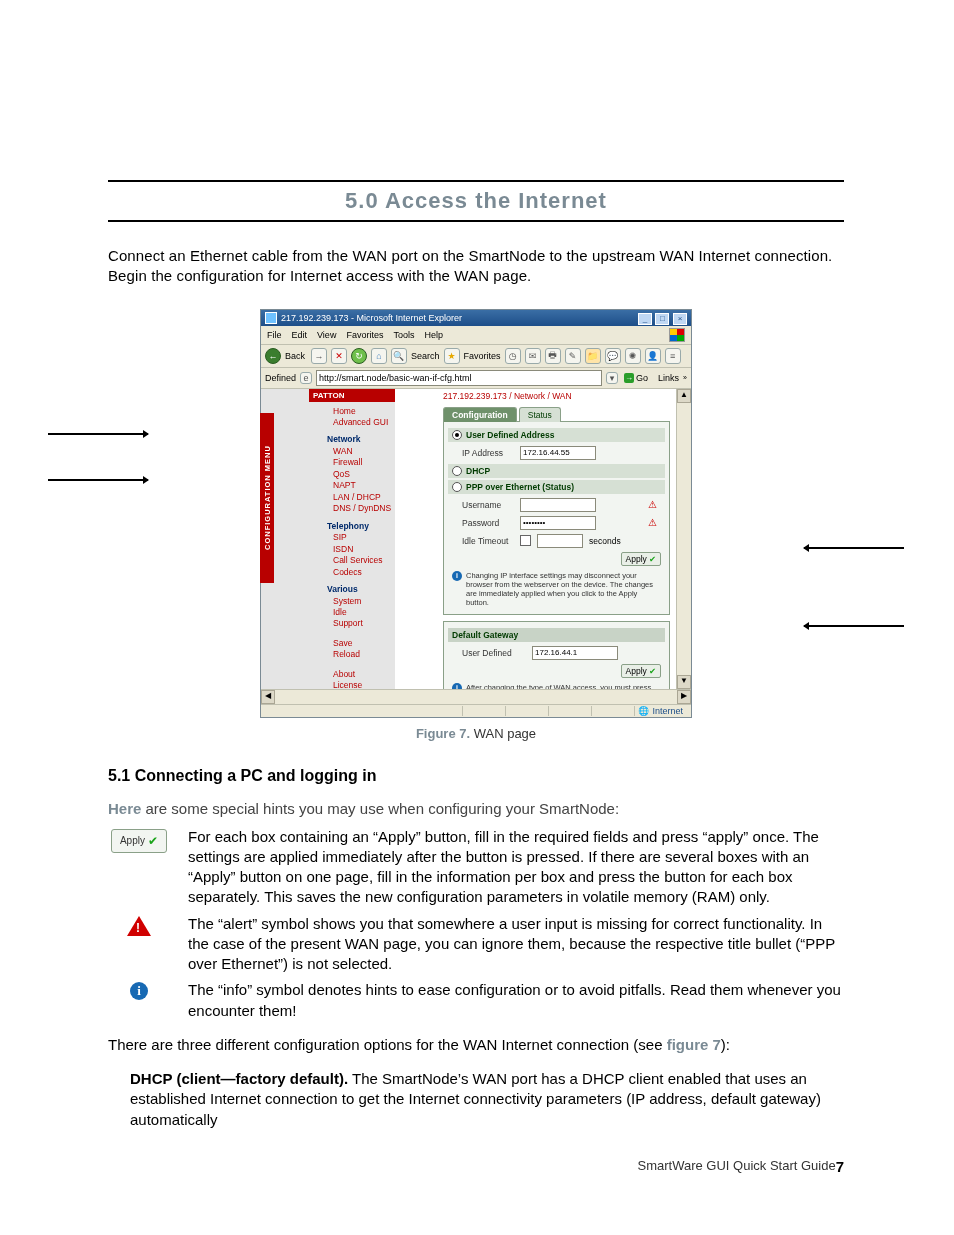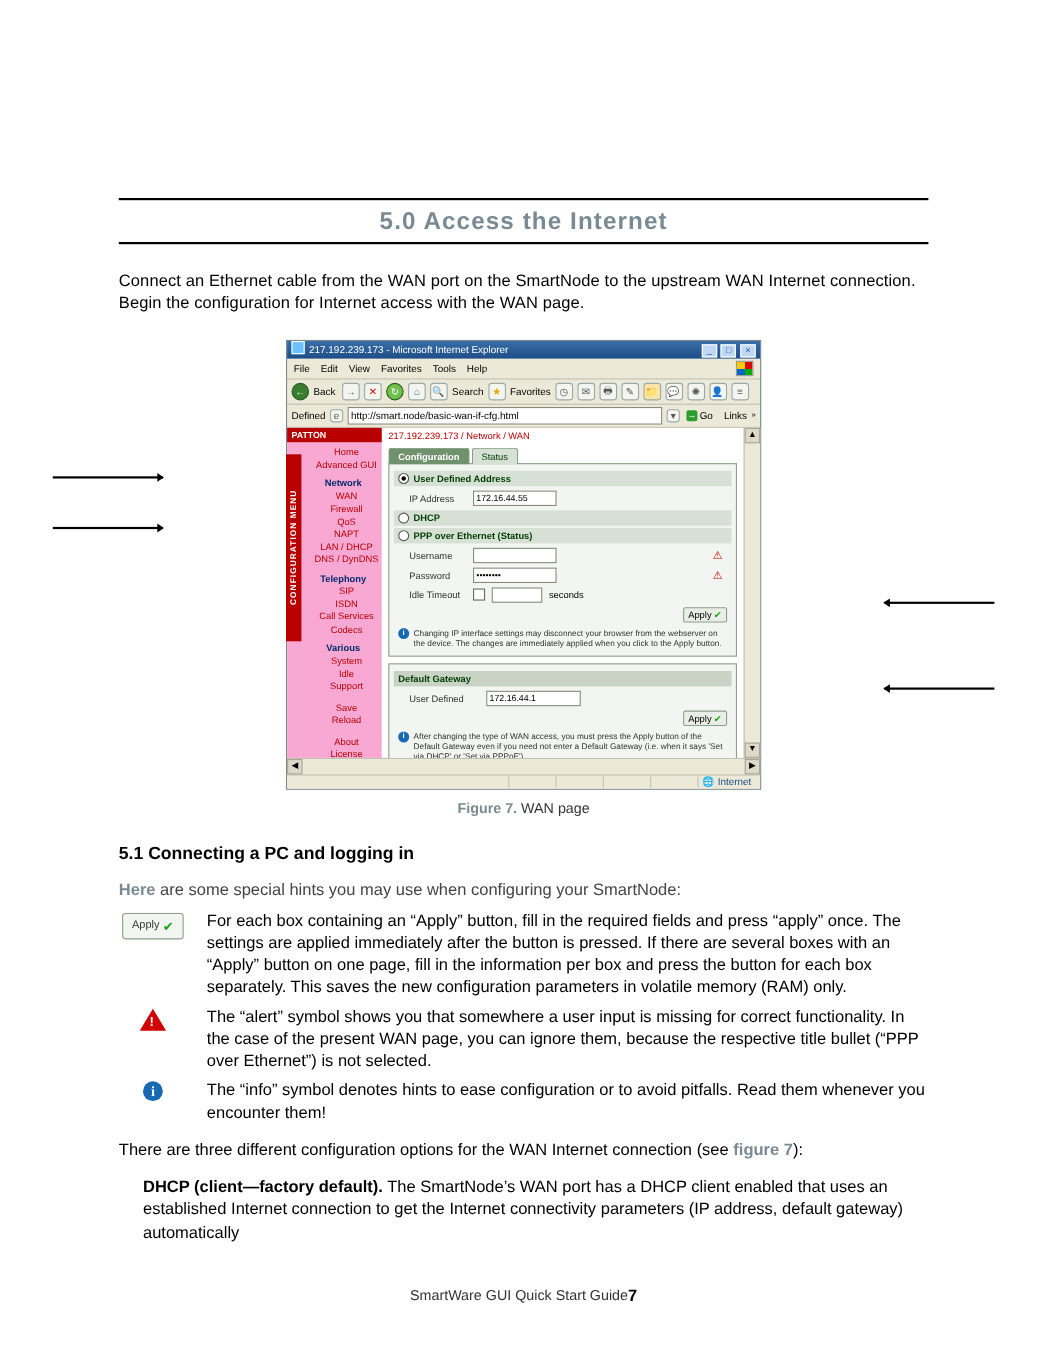--- a/index.html
+++ b/index.html
@@ -168,24 +168,25 @@
     background: #ece9d8;
     border-top: 1px solid #c0c0b0;
     justify-content: flex-end;
     gap: 4px;
   }
   .statusbar .slot { border-left: 1px solid #c0c0b0; padding: 0 4px; min-width: 30px; text-align:center;}
   .statusbar .inet { color: #1d4e89; }
 
   .sidebar {
     width: 86px;
-    background: #f9a8d4;
+    background: #e5e5e5;
     border-right: 0;
     font-size: 8.5px;
     position: relative;
+    padding-left: 48px;
   }
   .brandbar {
     background: #b80000; color: #fff; padding: 2px 4px; font-weight: bold; font-size: 8px;
   }
   .vtab {
     position: absolute;
     left: -1px;
     top: 24px;
     width: 14px;
     height: 170px;
@@ -196,30 +197,30 @@
     letter-spacing: 1px;
     display: flex;
     align-items: center;
     justify-content: center;
     writing-mode: vertical-rl;
     transform: rotate(180deg);
   }
   .menu {
     padding: 4px 2px 4px 18px;
     line-height: 1.35;
-    text-align: center;
   }
   .menu .head { color: #002a6b; font-weight: bold; margin-top: 6px; }
   .menu .item { color: #b80000; padding-left: 6px; }
 
   .main {
     flex: 1;
     padding: 2px 6px 20px 6px;
     font-size: 8.5px;
     overflow: hidden;
+    margin-left: 42px;
   }
   .breadcrumb { color: #b80000; font-size: 8.5px; margin-bottom: 6px; }
   .tabs { display: flex; gap: 2px; margin-bottom: -1px; }
   .tab {
     background: #d6e0d4; border: 1px solid #8aa088; border-bottom: none;
     padding: 2px 8px; border-radius: 3px 3px 0 0; color: #003b00;
   }
   .tab.active { background: #6f916b; color: #fff; font-weight: bold; }
   .panel {
     border: 1px solid #8aa088;
@@ -315,23 +316,23 @@
     margin: 14px 0 6px 0;
     line-height: 1.35;
   }
   .para .figref { color:#7a8a94; font-weight:700;}
   .indent {
     margin-left: 22px;
   }
   .indent b { font-family: "Franklin Gothic Demi", Arial, sans-serif; font-weight:700; }
   .footer {
     position: absolute;
-    left: 108px; right: 110px; bottom: 48px;
-    display: flex;
-    justify-content: center;
+    left: 108px; right: 110px; bottom: 60px;
+    display: flex;
+    justify-content: flex-end;
     font-family: "Franklin Gothic Medium", "Arial Narrow", Arial, sans-serif;
     font-size: 13px;
     color: #333;
   }
   .footer .pn { font-weight: 700; color: #000; font-size: 15px;}
 </style>
 </head>
 <body>
 
 <div class="page">
@@ -345,21 +346,21 @@
   <div class="figure-wrap" style="position:relative;">
 
     
     <div class="pointer-line arrowhead" style="left:-60px; top:124px; width:100px;"></div>
     <div class="pointer-line arrowhead" style="left:-60px; top:170px; width:100px;"></div>
     <div class="pointer-line arrowhead-left" style="right:-60px; top:238px; width:100px;"></div>
     <div class="pointer-line arrowhead-left" style="right:-60px; top:316px; width:100px;"></div>
 
     <div class="browser">
       <div class="titlebar">
-        <span style="display:flex;">
+        <span style="display:flex;align-items:center;">
           <span class="ticon"></span>
           <span>217.192.239.173 - Microsoft Internet Explorer</span>
         </span>
         <span class="wincontrols">
           <span>_</span>
           <span>□</span>
           <span>×</span>
         </span>
       </div>
       <div class="menubar">

